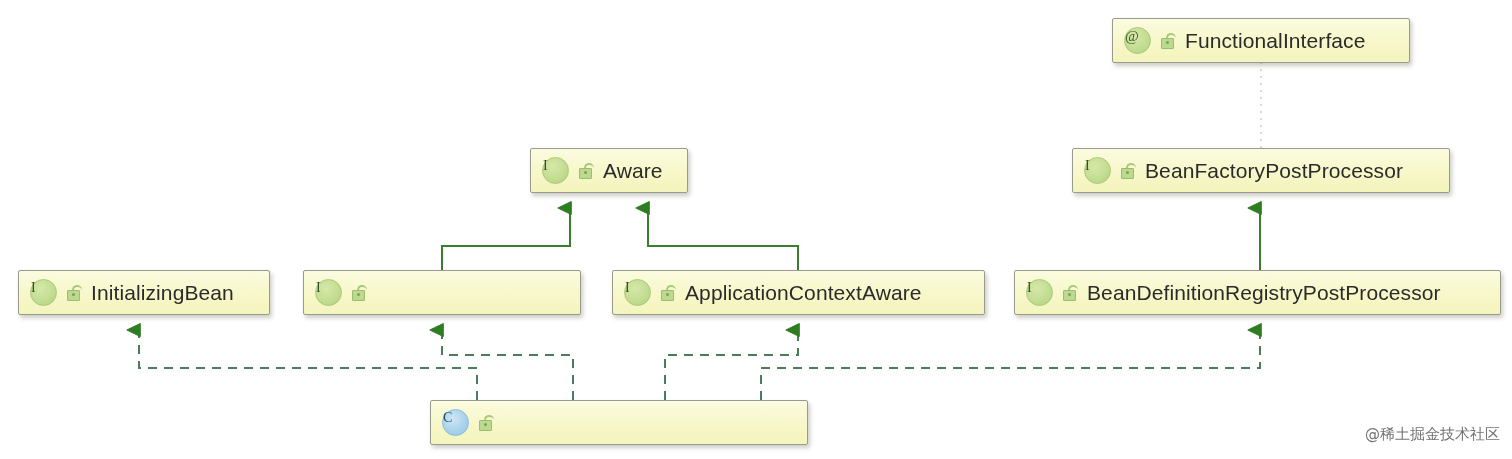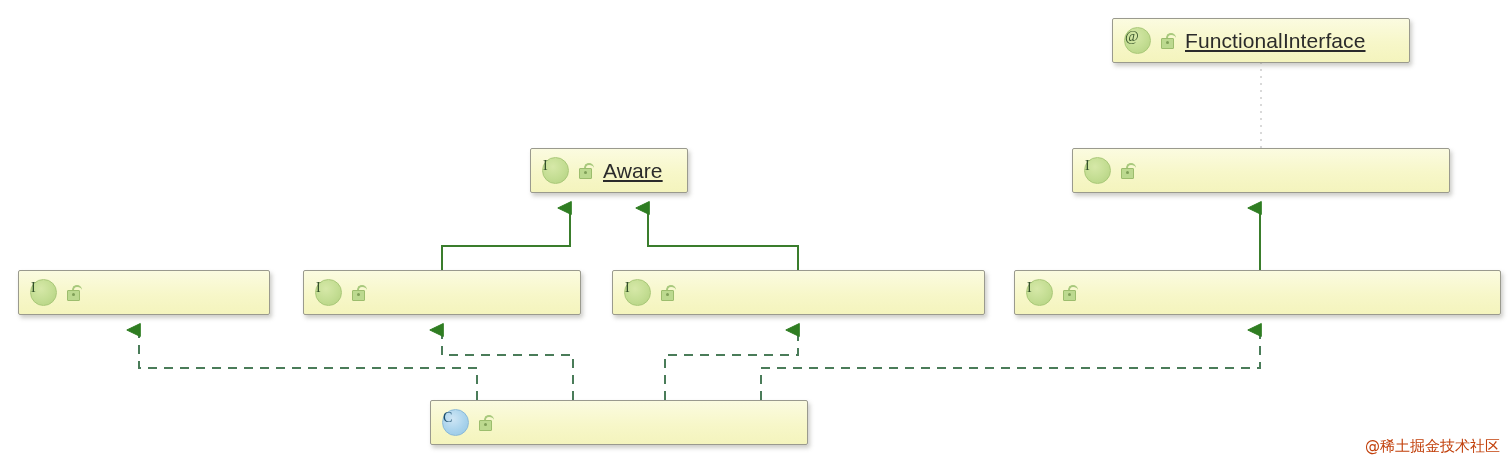--- a/index.html
+++ b/index.html
@@ -24,22 +24,22 @@
        border:1px solid #a9c878;display:flex;align-items:center;justify-content:center;
        font-family:"Liberation Serif","DejaVu Serif",serif;font-size:15px;color:#3d5a2f;}
   .lock{width:15px;height:16px;margin-left:9px;position:relative;}
   .lock .body{position:absolute;left:1px;bottom:0;width:11px;height:9px;background:#bcd98f;
               border:1px solid #9cbd6d;border-radius:1px;}
   .lock .body::after{content:"";position:absolute;left:4px;top:2px;width:3px;height:3px;
               background:#7f9f58;border-radius:50%;}
   .lock .shk{position:absolute;left:6px;top:0;width:8px;height:8px;
               border:2px solid #a8c97d;border-bottom:none;border-right:none;
               border-top-left-radius:5px;border-top-right-radius:5px;}
-  .label{margin-left:10px;font-size:21px;color:#2b2b2b;white-space:nowrap;letter-spacing:.1px;text-decoration:underline;}
-  .watermark{position:absolute;right:12px;bottom:3px;font-size:15px;color:#c2410c;
+  .label{margin-left:10px;font-size:21px;color:#2b2b2b;white-space:nowrap;letter-spacing:.1px;}
+  .watermark{position:absolute;right:12px;bottom:15px;font-size:15px;color:#737373;
              font-family:"DejaVu Sans",sans-serif;white-space:nowrap;text-align:right;}
 </style>
 </head>
 <body>
 
 <div id="stage">
 
   <svg class="edges" viewBox="0 0 1512 459">
     <defs>
       <marker id="solidArrow" markerWidth="16" markerHeight="16" refX="7.5" refY="13.2" orient="auto" markerUnits="userSpaceOnUse">
@@ -75,56 +75,60 @@
           <span class="body"></span>
         </span>
         <span class="label">FunctionalInterface</span>
       </div>
       <div class="node" style="left: 1072px; top: 148px; width: 378px; height: 45px;">
         <span class="ico iface">I</span>
         <span class="lock">
           <span class="shk"></span>
           <span class="body"></span>
         </span>
+        <span class="label">BeanFactoryPostProcessor</span>
       </div>
       <div class="node" style="left: 530px; top: 148px; width: 158px; height: 45px;">
         <span class="ico iface">I</span>
         <span class="lock">
           <span class="shk"></span>
           <span class="body"></span>
         </span>
         <span class="label">Aware</span>
       </div>
       <div class="node" style="left: 18px; top: 270px; width: 252px; height: 45px;">
         <span class="ico iface">I</span>
         <span class="lock">
           <span class="shk"></span>
           <span class="body"></span>
         </span>
+        <span class="label">InitializingBean</span>
       </div>
       <div class="node" style="left: 303px; top: 270px; width: 278px; height: 45px;">
         <span class="ico iface">I</span>
         <span class="lock">
           <span class="shk"></span>
           <span class="body"></span>
         </span>
       </div>
       <div class="node" style="left: 612px; top: 270px; width: 373px; height: 45px;">
         <span class="ico iface">I</span>
         <span class="lock">
           <span class="shk"></span>
           <span class="body"></span>
         </span>
+        <span class="label">ApplicationContextAware</span>
       </div>
       <div class="node" style="left: 1014px; top: 270px; width: 487px; height: 45px;">
         <span class="ico iface">I</span>
         <span class="lock">
           <span class="shk"></span>
           <span class="body"></span>
         </span>
+        <span class="label">BeanDefinitionRegistryPostProcessor</span>
       </div>
       <div class="node" style="left: 430px; top: 400px; width: 378px; height: 45px;">
         <span class="ico cls">C</span>
         <span class="lock">
           <span class="shk"></span>
           <span class="body"></span>
         </span>
       </div>
     </div>
 

